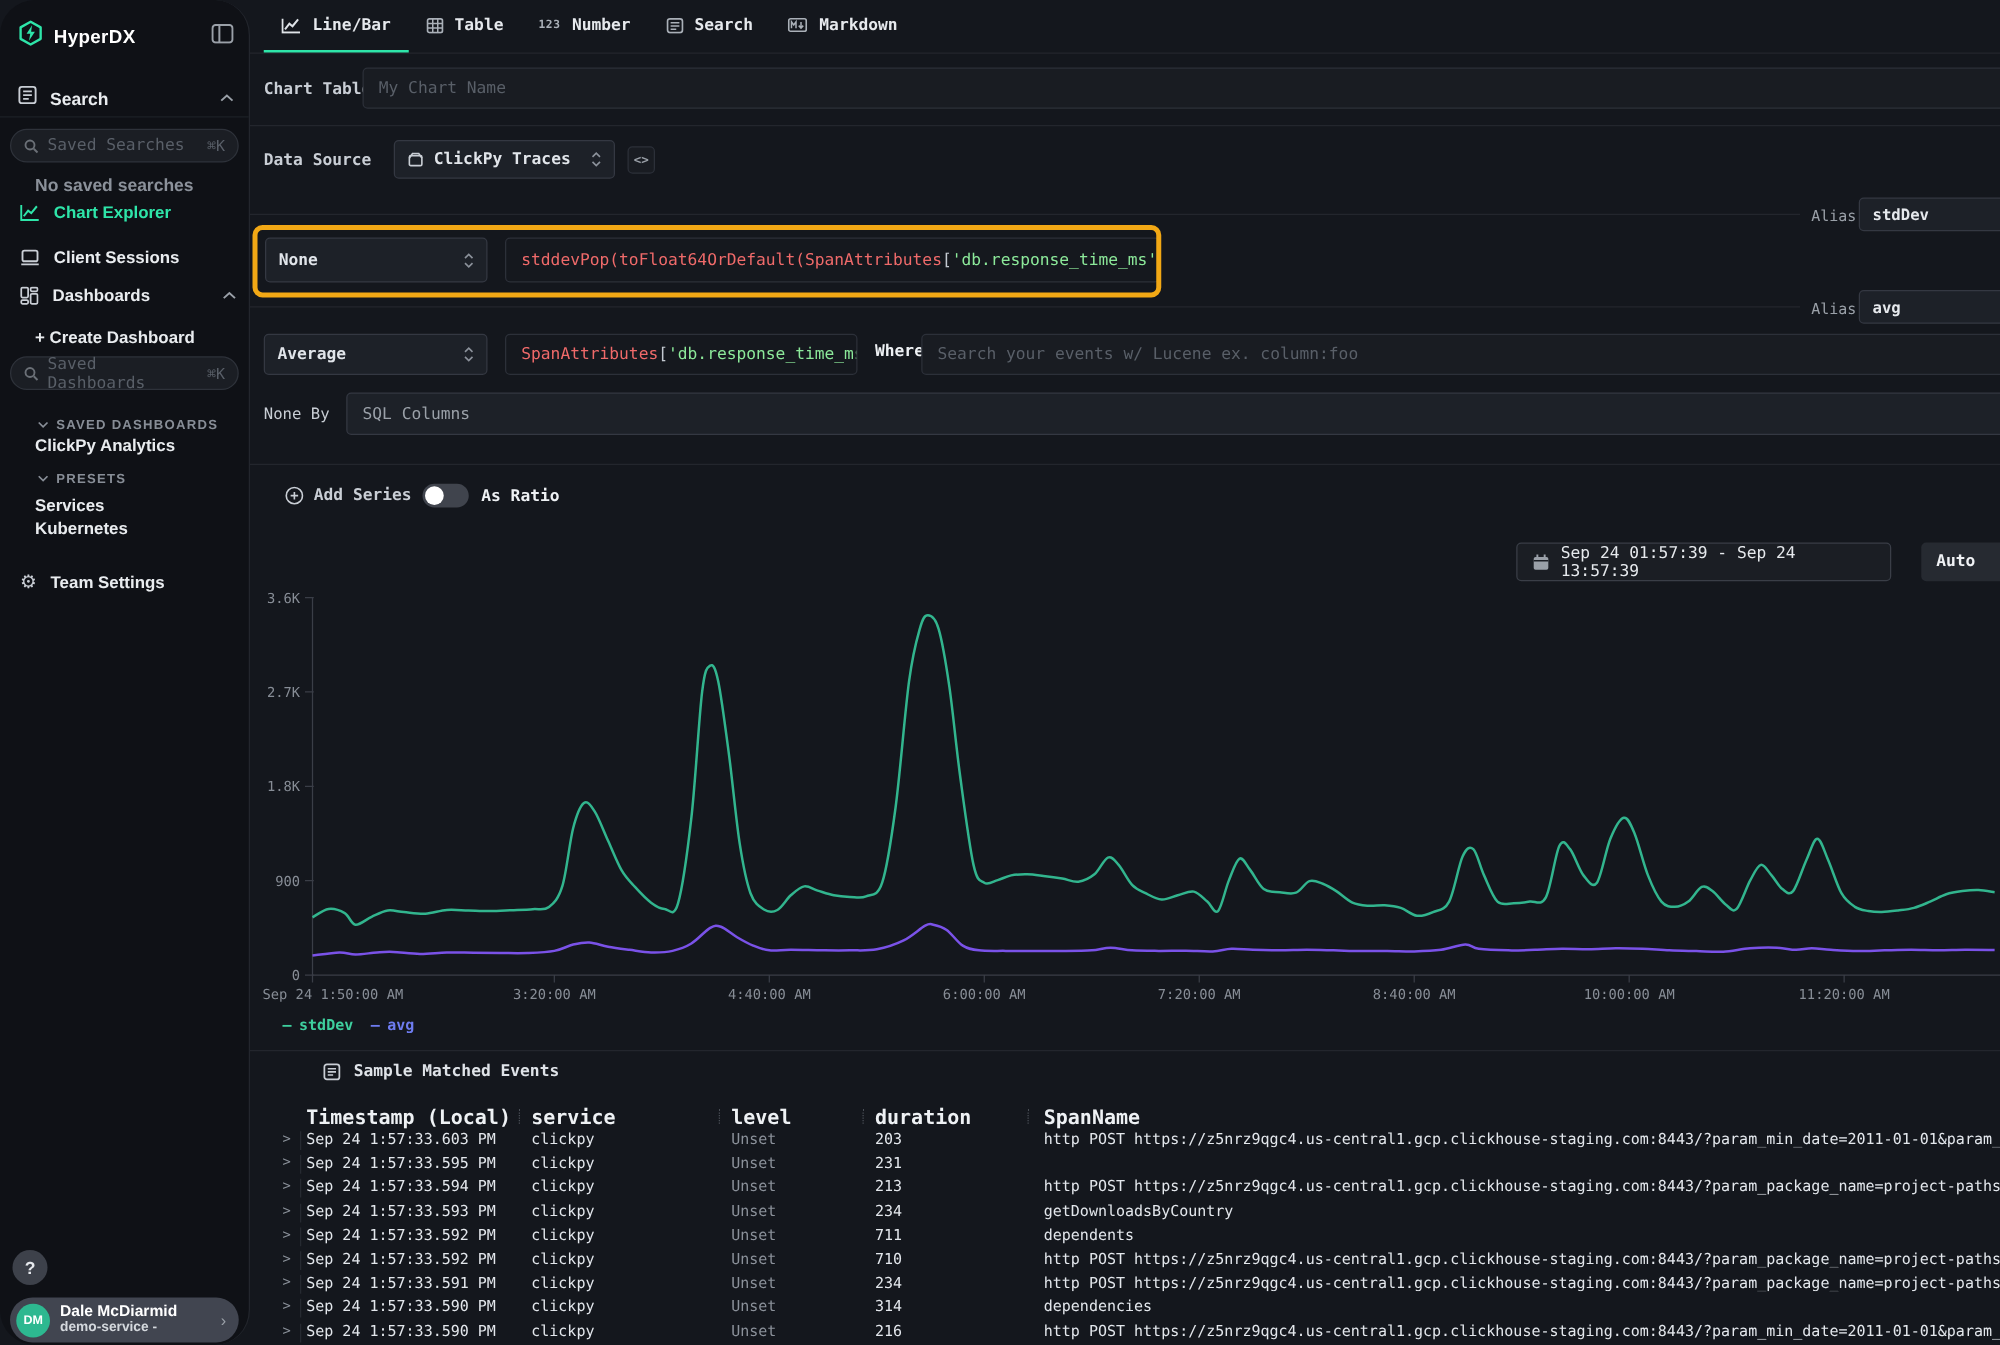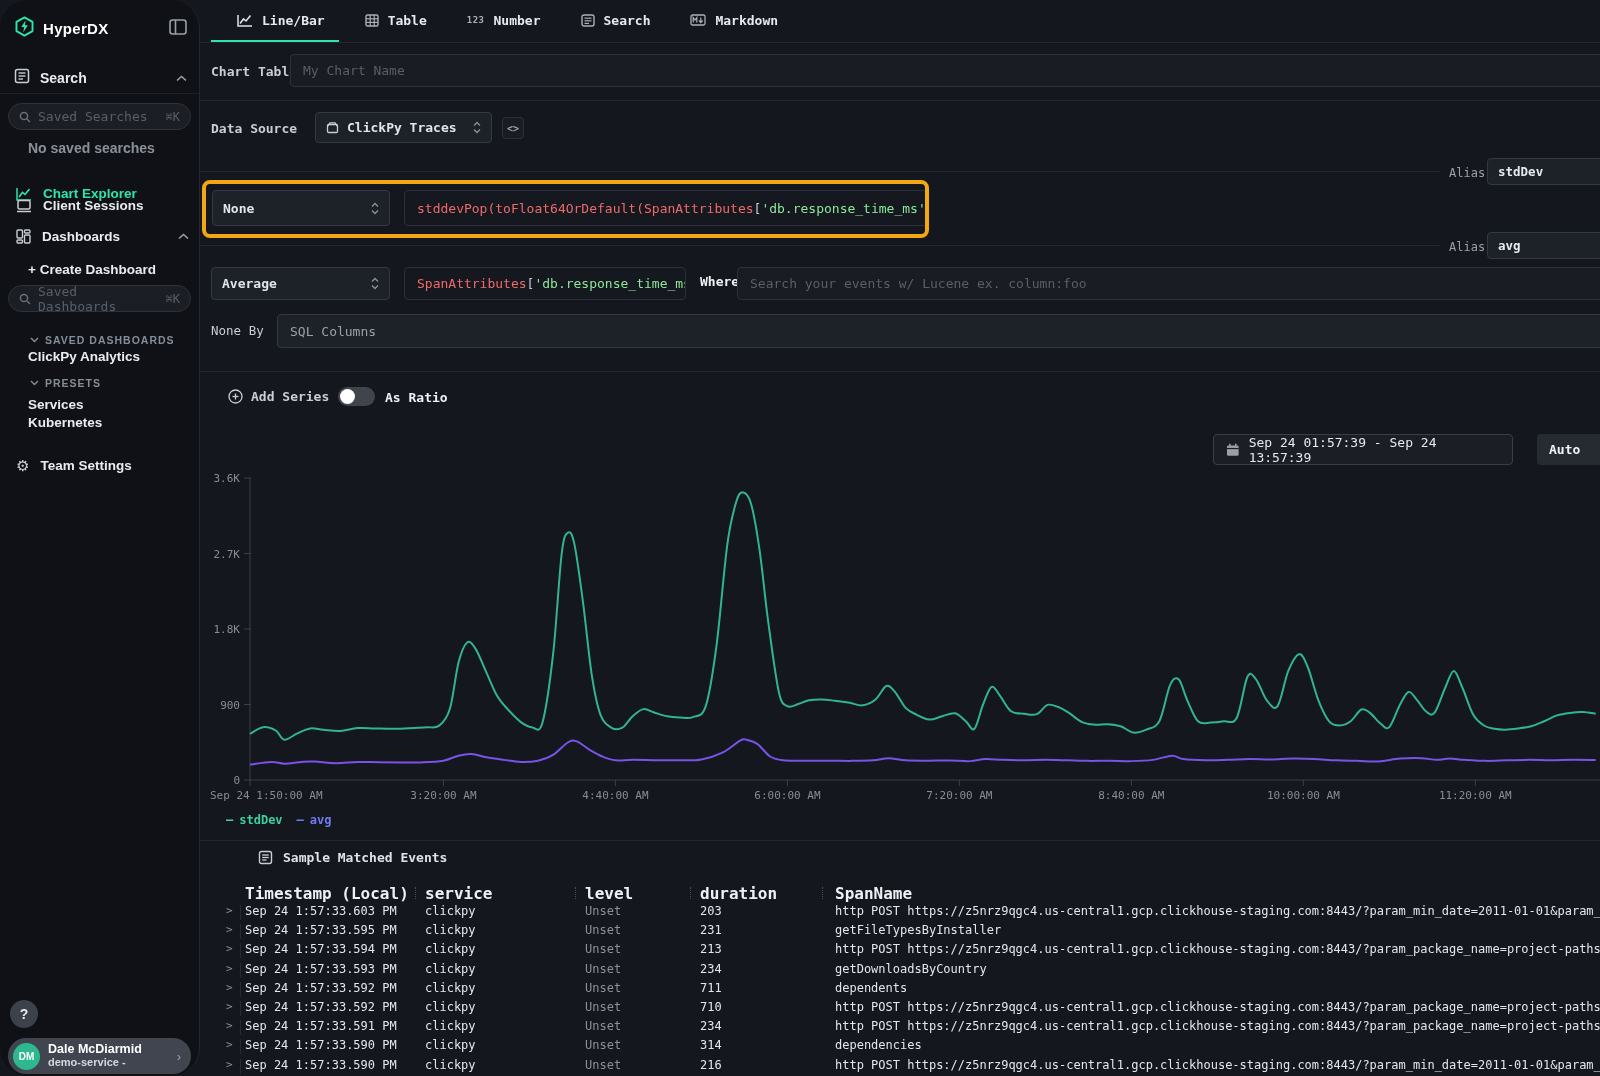--- a/index.html
+++ b/index.html
@@ -39,21 +39,21 @@
   .uc-sub{ font-size:11px; font-weight:bold; color:#d4d8dd; line-height:13px; }
   .uc-chev{ margin-left:auto; color:#9aa0a8; font-size:13px; }
 
   
   .divider{ position:absolute; height:1px; background:#23262d; }
   #tabs{ position:absolute; left:200px; top:0; right:0; height:43px; border-bottom:1px solid #23262d;
          display:flex; align-items:stretch; padding-left:11px; }
   .tab{ display:flex; align-items:center; gap:9px; padding:0 14px; cursor:pointer;
         color:#e6e9ed; font-size:13px; font-weight:bold; border-bottom:2.5px solid transparent; }
   .tab.active{ border-bottom-color:#2ee5a9; }
-  .tab .ticon{ color:#aab0b8; display:flex; align-items:center;margin-left:12px; }
+  .tab .ticon{ color:#aab0b8; display:flex; align-items:center; }
 
   .flabel{ position:absolute; color:#c9ced5; font-size:13px; font-weight:bold; }
   .input{ position:absolute; background:#191c22; border:1px solid #2c3039; border-radius:4px;
           display:flex; align-items:center; padding:0 12px; font-size:13px; }
   .input .ph{ color:#595f68; }
   .select{ position:absolute; background:#1d2128; border:1px solid #343842; border-radius:4px;
            display:flex; align-items:center; padding:0 10px; gap:8px; font-size:13px; font-weight:bold;
            color:#e1e5ea; cursor:pointer; }
   .select .grow{ flex:1; }
   .updn{ color:#8b919a; }
@@ -134,21 +134,21 @@
     <div class="pill" style="top:103px">
       <svg width="12" height="12" viewBox="0 0 12 12">
           <circle cx="5" cy="5" r="3.6" fill="none" stroke="#6b7077" stroke-width="1.5"></circle>
           <line x1="8" y1="8" x2="11" y2="11" stroke="#6b7077" stroke-width="1.5"></line>
         </svg>
       <span class="ph">Saved Searches</span>
       <span class="kbd mono">⌘K</span>
     </div>
     <div class="sb-muted" style="top:140px">No saved searches</div>
 
-    <div class="sb-item active" style="top:186px">
+    <div class="sb-item active" style="top:162px">
       <svg width="16" height="14" viewBox="0 0 16 14">
           <path d="M1 1 L1 13 L15 13" fill="none" stroke="#2ee5a9" stroke-width="1.5"></path>
           <path d="M3 10 L6.5 5.5 L9 7.5 L13.5 2" fill="none" stroke="#2ee5a9" stroke-width="1.6"></path>
         </svg>
       <span class="txt">Chart Explorer</span>
     </div>
     <div class="sb-item" style="top:198px">
       <svg width="16" height="14" viewBox="0 0 16 14">
           <rect x="2" y="1.5" width="12" height="8.5" rx="1.5" fill="none" stroke="#c9ced5" stroke-width="1.5"></rect>
           <line x1="1" y1="12.5" x2="15" y2="12.5" stroke="#c9ced5" stroke-width="1.5"></line>
@@ -429,21 +429,20 @@
         <span class="ec dur">203</span>
         <span class="ec spn">http POST https://z5nrz9qgc4.us-central1.gcp.clickhouse-staging.com:8443/?param_min_date=2011-01-01&amp;param_max_date=2025-09-23&amp;</span>
       </div>
       <div class="ev-row">
         <span class="ec chev">&gt;</span>
         <span class="vline"></span>
         <span class="ec ts">Sep 24 1:57:33.595 PM</span>
         <span class="ec svc">clickpy</span>
         <span class="ec lvl">Unset</span>
         <span class="ec dur">231</span>
-        <span class="ec spn">getFileTypesByInstaller</span>
       </div>
       <div class="ev-row">
         <span class="ec chev">&gt;</span>
         <span class="vline"></span>
         <span class="ec ts">Sep 24 1:57:33.594 PM</span>
         <span class="ec svc">clickpy</span>
         <span class="ec lvl">Unset</span>
         <span class="ec dur">213</span>
         <span class="ec spn">http POST https://z5nrz9qgc4.us-central1.gcp.clickhouse-staging.com:8443/?param_package_name=project-paths&amp;param_version=%5CN&amp;</span>
       </div>

